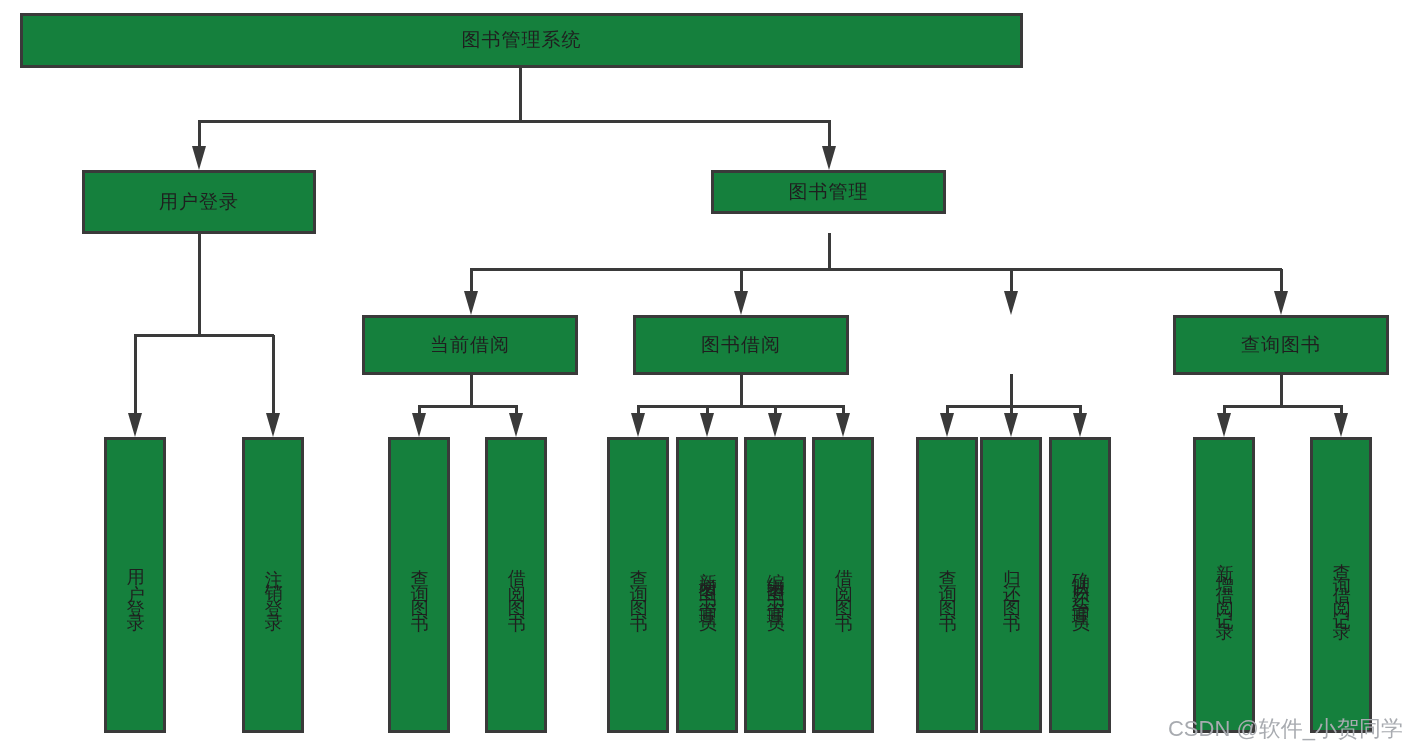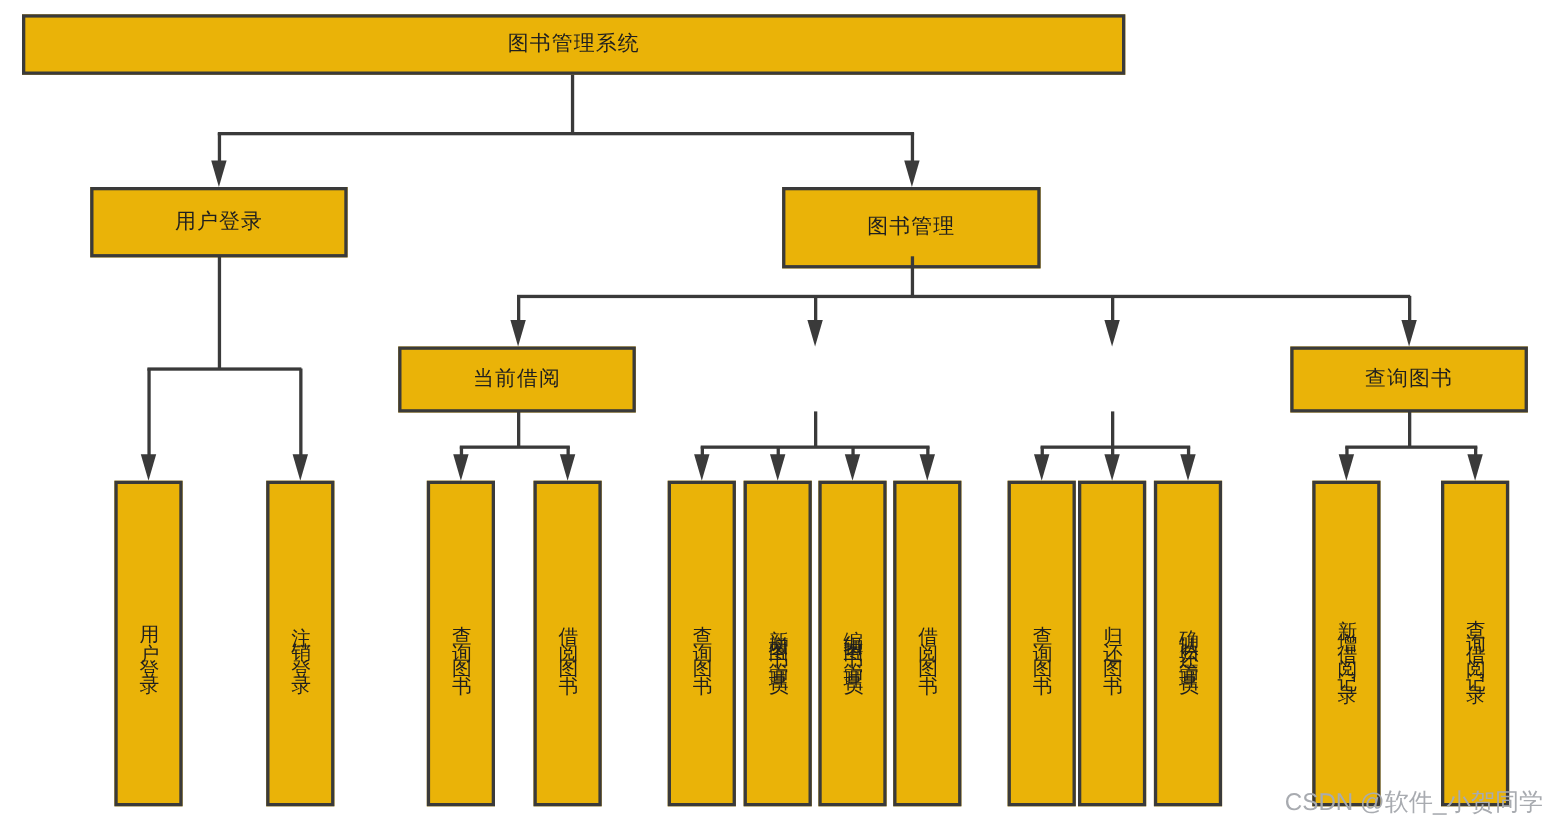--- a/index.html
+++ b/index.html
@@ -8,21 +8,21 @@
     --watermark:#a8abb0;
     --bg:#ffffff;
   }
   html,body{margin:0;padding:0;background:var(--bg);}
   .canvas{
     position:relative;width:1405px;height:747px;background:var(--bg);
     overflow:hidden;font-family:"Liberation Sans",sans-serif;color:var(--text);
   }
   .box{
     position:absolute;box-sizing:border-box;border:3px solid var(--line);
-    background:#eab308;display:flex;align-items:center;justify-content:center;
+    background:#15803d;display:flex;align-items:center;justify-content:center;
     font-size:19px;line-height:1.2;letter-spacing:1px;text-align:center;
   }
   .vbox{font-size:18px;}
   .vbox .vlabel{
     writing-mode:vertical-rl;text-orientation:mixed;white-space:nowrap;
   }
   .v4 .vlabel{letter-spacing:15px;}
   .v6 .vlabel{letter-spacing:12px;}
   .v9 .vlabel{letter-spacing:6px;}
   .hline{position:absolute;height:2.5px;background:var(--line);}
@@ -49,21 +49,21 @@
   <div class="vline" style="left:519px;top:68px;height:53px;"></div>
   <div class="hline" style="left:198px;top:120px;width:633px;"></div>
   <div class="vline" style="left:198px;top:121px;height:27px;"></div>
   <div class="arrow" style="left:192px;top:146px;"></div>
   <div class="vline" style="left:828px;top:121px;height:27px;"></div>
   <div class="arrow" style="left:822px;top:146px;"></div>
 
   <div class="box" style="left:82px;top:170px;width:234px;height:64px;">
     <span>用户登录</span>
   </div>
-  <div class="box" style="left:711px;top:170px;width:235px;height:74px;">
+  <div class="box" style="left:711px;top:170px;width:235px;height:44px;">
     <span>图书管理</span>
   </div>
 
   <div class="vline" style="left:198px;top:233px;height:102px;"></div>
   <div class="hline" style="left:134px;top:334px;width:140px;"></div>
   <div class="vline" style="left:134px;top:335px;height:80px;"></div>
   <div class="arrow" style="left:128px;top:413px;"></div>
   <div class="vline" style="left:272px;top:335px;height:80px;"></div>
   <div class="arrow" style="left:266px;top:413px;"></div>
 
@@ -73,20 +73,23 @@
   <div class="arrow" style="left:464px;top:291px;"></div>
   <div class="vline" style="left:740px;top:269px;height:24px;"></div>
   <div class="arrow" style="left:734px;top:291px;"></div>
   <div class="vline" style="left:1010px;top:269px;height:24px;"></div>
   <div class="arrow" style="left:1004px;top:291px;"></div>
   <div class="vline" style="left:1280px;top:269px;height:24px;"></div>
   <div class="arrow" style="left:1274px;top:291px;"></div>
 
   <div class="box" style="left:362px;top:315px;width:216px;height:60px;">
     <span>当前借阅</span>
+  </div>
+  <div class="box" style="left:633px;top:315px;width:216px;height:60px;">
+    <span>图书借阅</span>
   </div>
   <div class="box" style="left:1173px;top:315px;width:216px;height:60px;">
     <span>查询图书</span>
   </div>
 
   <div class="vline" style="left:470px;top:374px;height:33px;"></div>
   <div class="hline" style="left:418px;top:405px;width:100px;"></div>
   <div class="vline" style="left:740px;top:374px;height:33px;"></div>
   <div class="hline" style="left:637px;top:405px;width:208px;"></div>
   <div class="vline" style="left:1010px;top:374px;height:33px;"></div>

